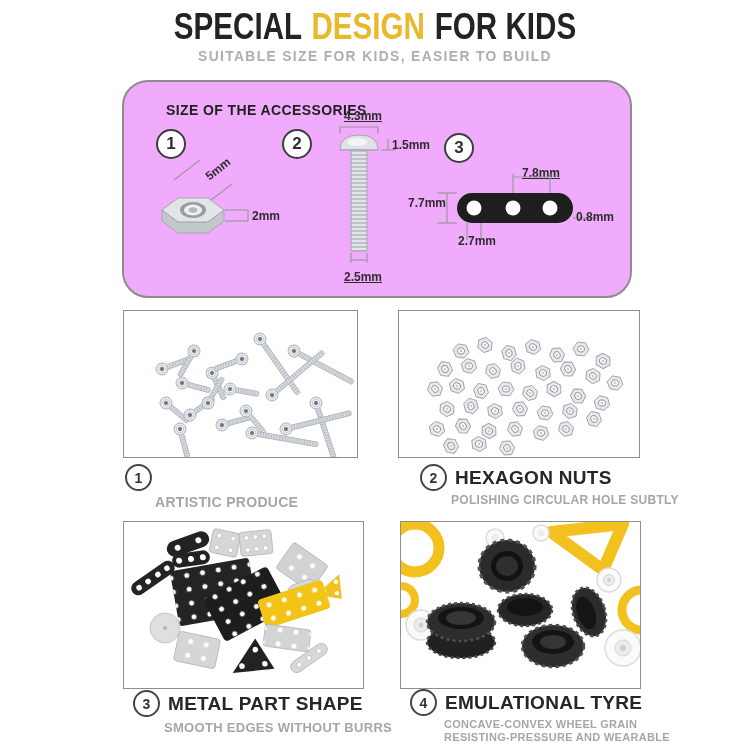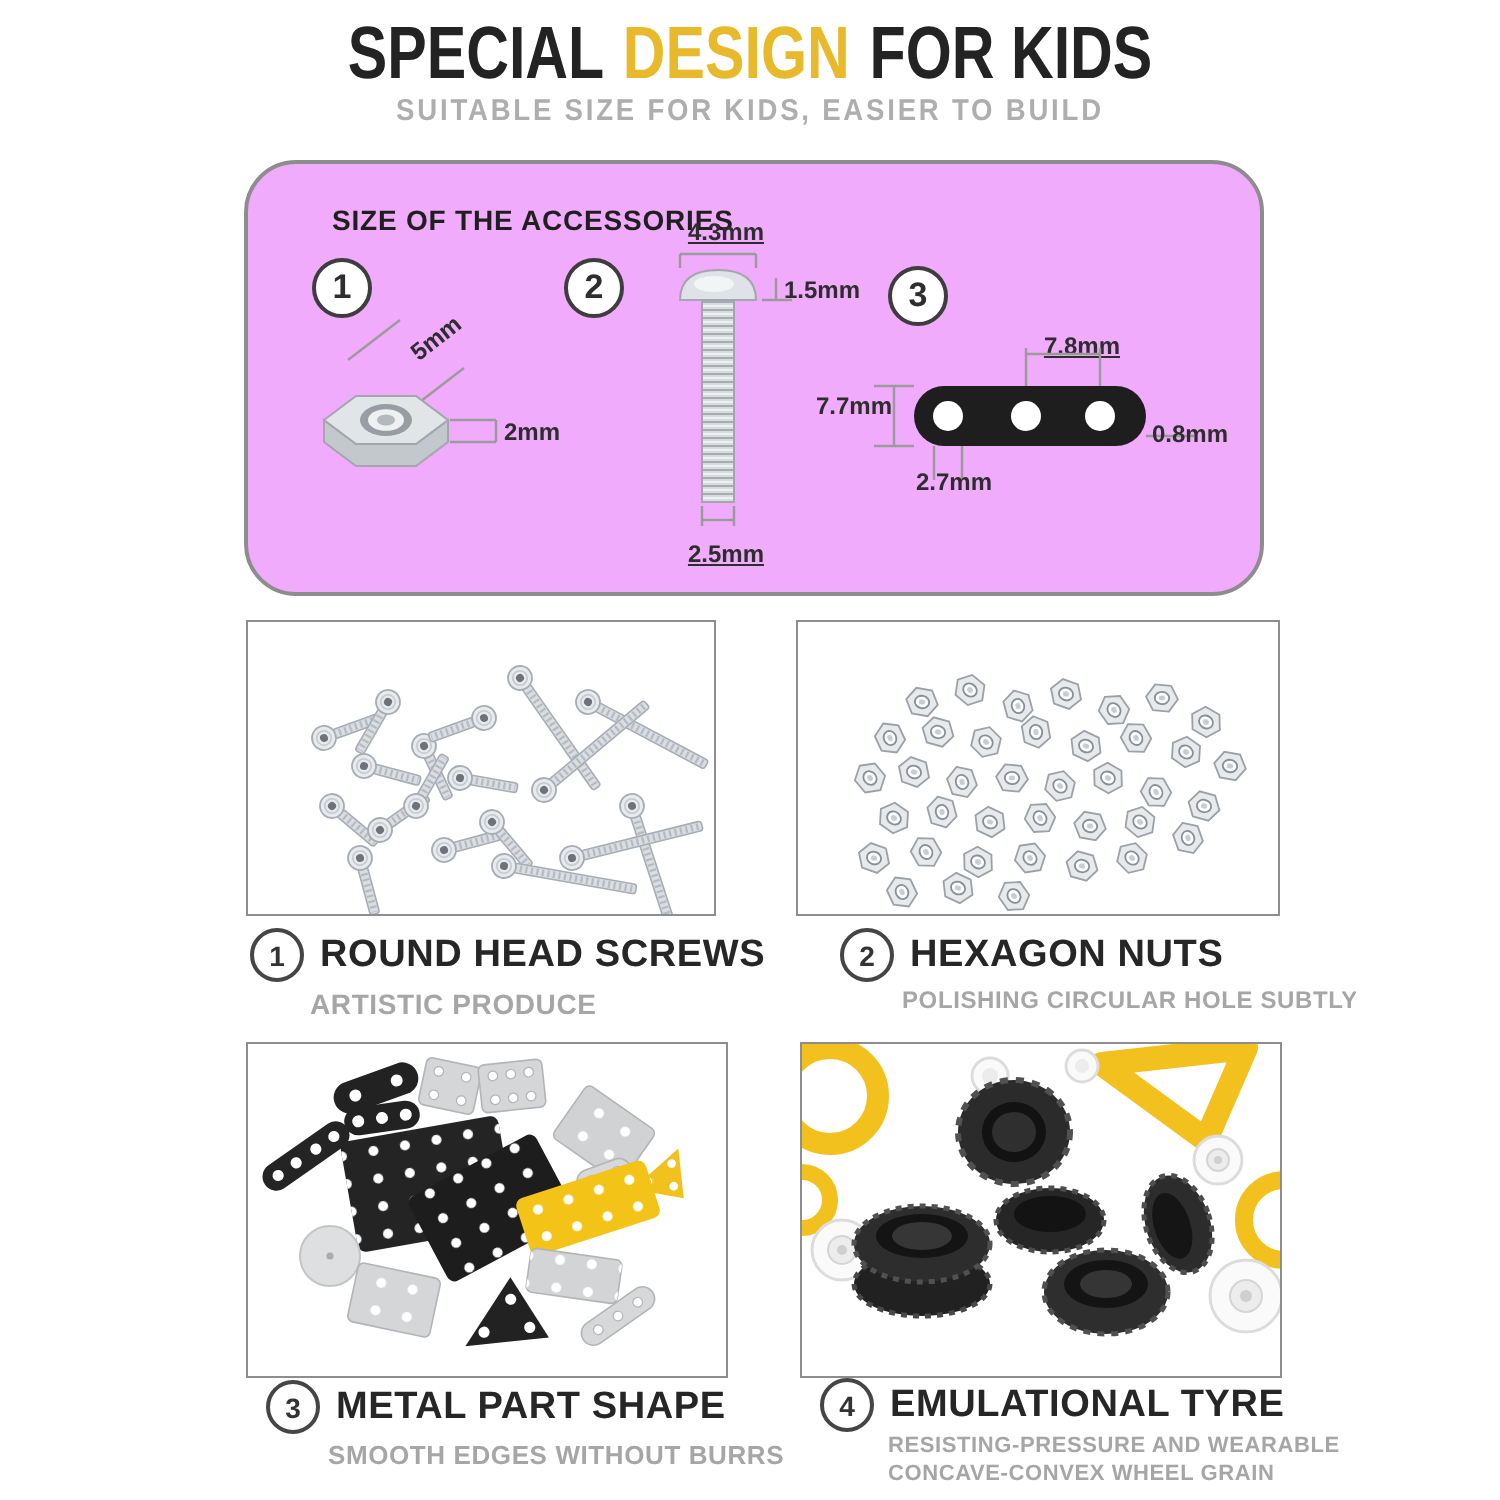--- a/index.html
+++ b/index.html
@@ -223,21 +223,20 @@
       <use href="#nut" transform="translate(80,133) rotate(25)"></use>
       <use href="#nut" transform="translate(108,137) rotate(55)"></use>
     </svg>
   </div>
 
   <div class="abs cap" style="left:125px;top:464px;width:232px;align-items:flex-start;">
     <div class="caprow">
       <div class="capnum">
         <span>1</span>
       </div>
-      <div class="captitle">ROUND HEAD SCREWS</div>
     </div>
     <div class="capsub" style="font-size:14px;margin:3px 0 0 30px;">ARTISTIC PRODUCE</div>
   </div>
 
   <div class="abs cap" style="left:420px;top:464px;width:225px;align-items:flex-start;">
     <div class="caprow">
       <div class="capnum">
         <span>2</span>
       </div>
       <div class="captitle">HEXAGON NUTS</div>
@@ -435,17 +434,17 @@
     <div class="capsub" style="font-size:13px;margin:3px 0 0 31px;">SMOOTH EDGES WITHOUT BURRS</div>
   </div>
 
   <div class="abs cap" style="left:410px;top:689px;width:230px;align-items:flex-start;">
     <div class="caprow">
       <div class="capnum">
         <span>4</span>
       </div>
       <div class="captitle">EMULATIONAL TYRE</div>
     </div>
+    <div class="capsub" style="font-size:11px;margin:2px 0 0 34px;">CONCAVE-CONVEX WHEEL GRAIN</div>
     <div class="capsub" style="font-size:11px;margin:1px 0 0 34px;">RESISTING-PRESSURE AND WEARABLE</div>
-    <div class="capsub" style="font-size:11px;margin:2px 0 0 34px;">CONCAVE-CONVEX WHEEL GRAIN</div>
   </div>
 
 </div>
 
 </body></html>

